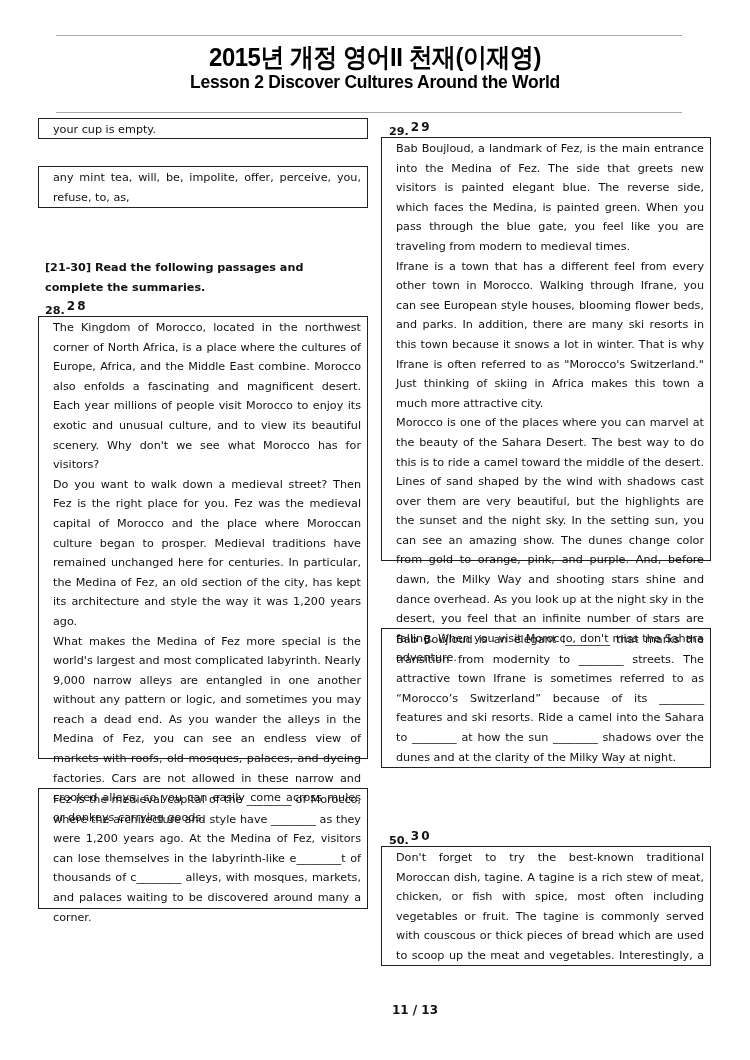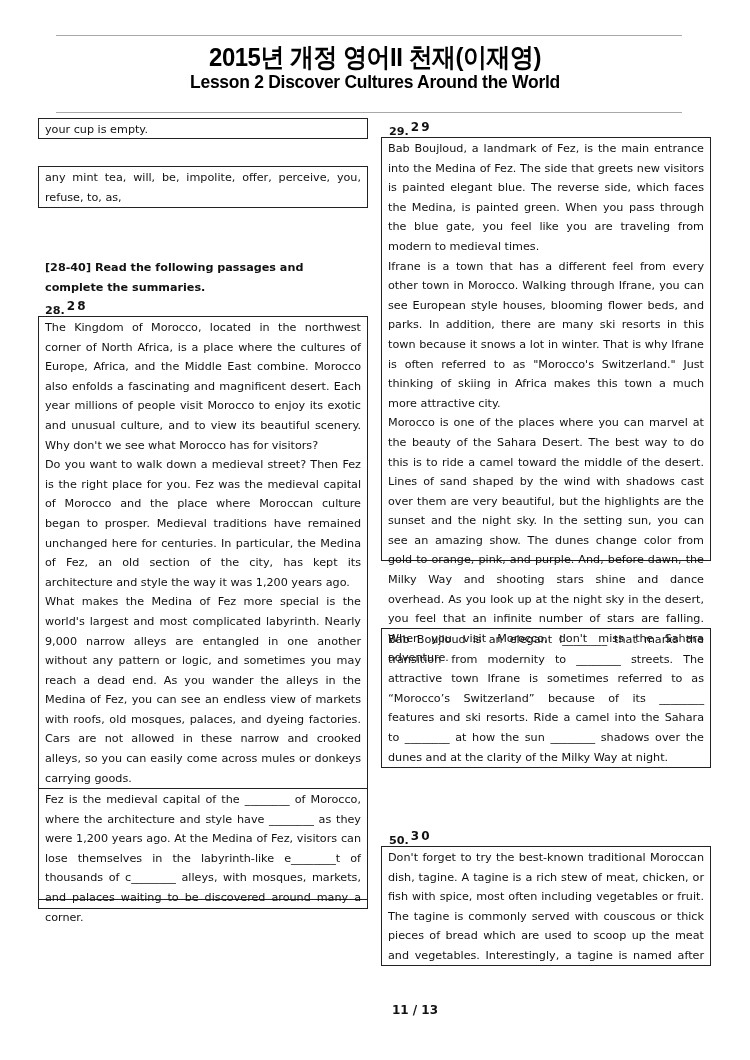--- a/index.html
+++ b/index.html
@@ -3,21 +3,21 @@
   <meta charset="utf-8">
   <style>
     html, body { margin: 0; padding: 0; background: #ffffff; }
     body { width: 750px; height: 1060px; position: relative; overflow: hidden;
            font-family: "DejaVu Sans", sans-serif; color: #111; }
     .rule { position: absolute; left: 56px; width: 626px; height: 0; border-top: 1.5px solid #a9a9a9; }
     .title { position: absolute; left: 0; width: 750px; text-align: center; font-family: "Liberation Sans", sans-serif; font-weight: bold; color: #000; }
     .t1 { top: 40px; font-size: 26px; letter-spacing: -0.5px; transform: scaleX(0.92); }
     .t2 { top: 71px; font-size: 19px; letter-spacing: -0.3px; transform: scaleX(0.92); }
     .box { position: absolute; border: 1.5px solid #222; box-sizing: border-box;
-           padding: 1px 6px 2px 6px; font-size: 11.2px; line-height: 19.6px; text-align: justify; }
+           padding: 1px 6px 2px 14px; font-size: 11.2px; line-height: 19.6px; text-align: justify; }
     .box p { margin: 0; }
     .label { position: absolute; font-size: 11.2px; line-height: 19.6px; font-weight: bold; }
     .label sup { font-size: 12px; font-weight: bold; vertical-align: 4px; margin-left: 2px; letter-spacing: 2px; }
     .instr { position: absolute; left: 45px; top: 258px; width: 320px; font-size: 11.2px; line-height: 19.6px; font-weight: bold; }
     .pagenum { position: absolute; top: 1003px; left: 0; width: 750px; text-align: center; font-size: 12px; font-weight: bold; padding-left: 40px; }
   </style>
 </head>
 <body>
 
 <div class="rule" style="top:35px;"></div>
@@ -26,27 +26,27 @@
 <div class="rule" style="top:112px;"></div>
 
 <div class="box" style="left:38px; top:118px; width:330px; height:21px;">
   <p>your cup is empty.</p>
 </div>
 
 <div class="box" style="left:38px; top:158px; width:330px; height:42px;margin-top:8px;">
   <p>any mint tea, will, be, impolite, offer, perceive, you, refuse, to, as,</p>
 </div>
 
-<div class="instr">[28-40] Read the following passages and complete the summaries.</div>
+<div class="instr">[21-30] Read the following passages and complete the summaries.</div>
 
 <div class="label" style="left:45px; top:297px;">
   <span>28.</span><sup>28</sup>
 </div>
 
-<div class="box" style="left:38px; top:316px; width:330px; height:584px;">
+<div class="box" style="left:38px; top:316px; width:330px; height:443px;">
   <p>The Kingdom of Morocco, located in the northwest corner of North Africa, is a place where the cultures of Europe, Africa, and the Middle East combine. Morocco also enfolds a fascinating and magnificent desert. Each year millions of people visit Morocco to enjoy its exotic and unusual culture, and to view its beautiful scenery. Why don't we see what Morocco has for visitors?</p>
   <p>Do you want to walk down a medieval street? Then Fez is the right place for you. Fez was the medieval capital of Morocco and the place where Moroccan culture began to prosper. Medieval traditions have remained unchanged here for centuries. In particular, the Medina of Fez, an old section of the city, has kept its architecture and style the way it was 1,200 years ago.</p>
   <p>What makes the Medina of Fez more special is the world's largest and most complicated labyrinth. Nearly 9,000 narrow alleys are entangled in one another without any pattern or logic, and sometimes you may reach a dead end. As you wander the alleys in the Medina of Fez, you can see an endless view of markets with roofs, old mosques, palaces, and dyeing factories. Cars are not allowed in these narrow and crooked alleys, so you can easily come across mules or donkeys carrying goods.</p>
 </div>
 
 <div class="box" style="left:38px; top:788px; width:330px; height:121px;">
   <p>Fez is the medieval capital of the ________ of Morocco, where the architecture and style have ________ as they were 1,200 years ago. At the Medina of Fez, visitors can lose themselves in the labyrinth-like e________t of thousands of c________ alleys, with mosques, markets, and palaces waiting to be discovered around many a corner.</p>
 </div>
 
 <div class="label" style="left:389px; top:118px;">

